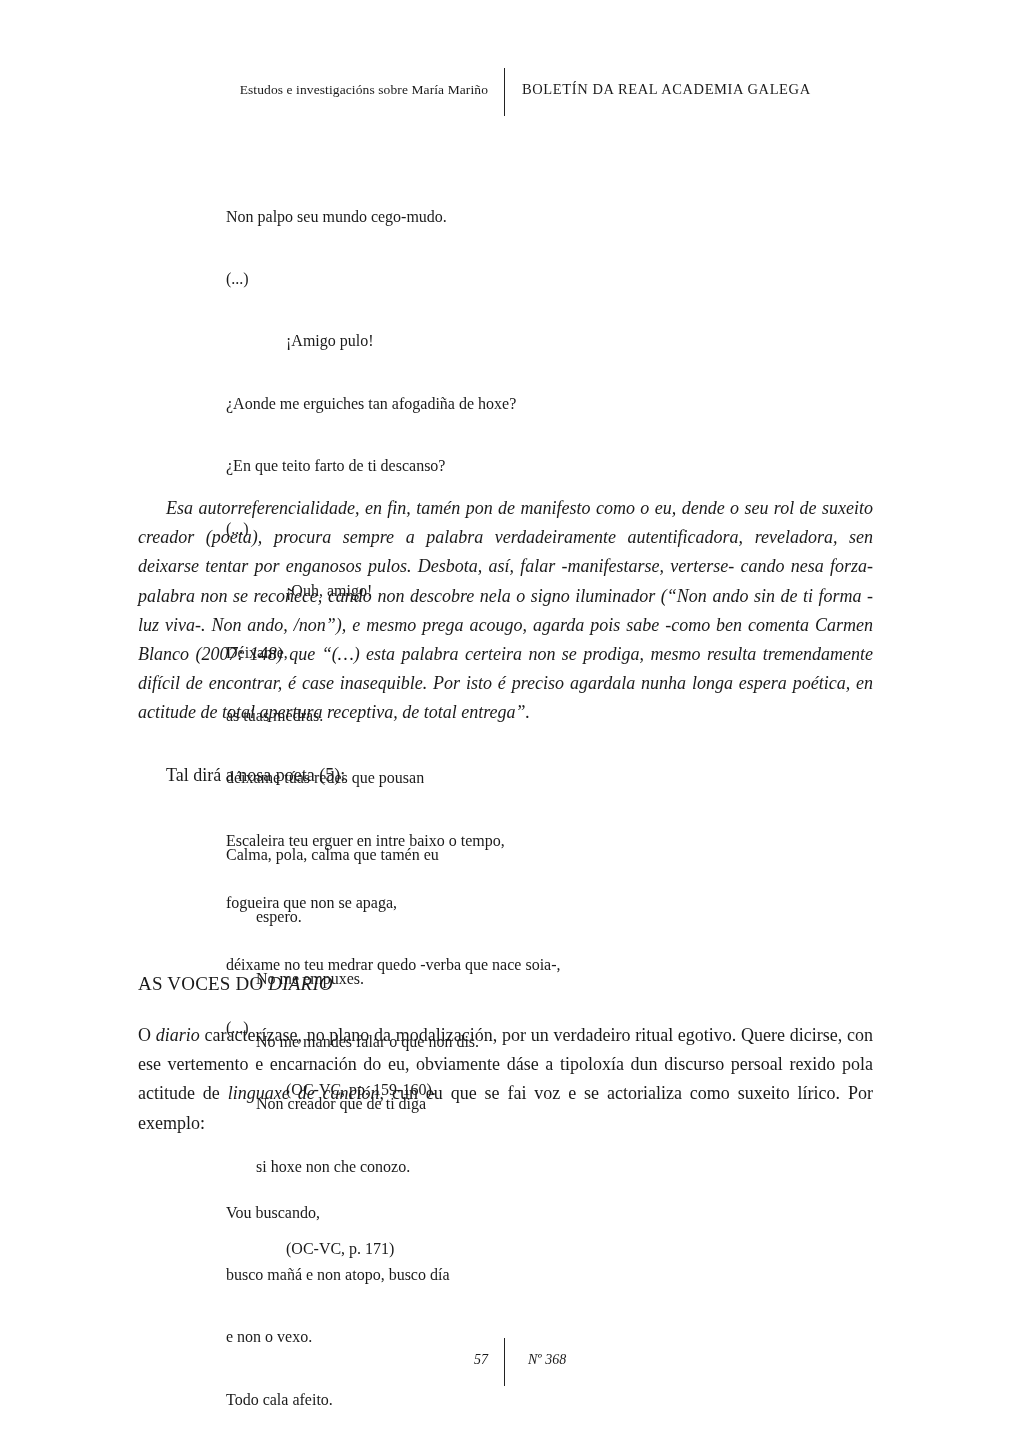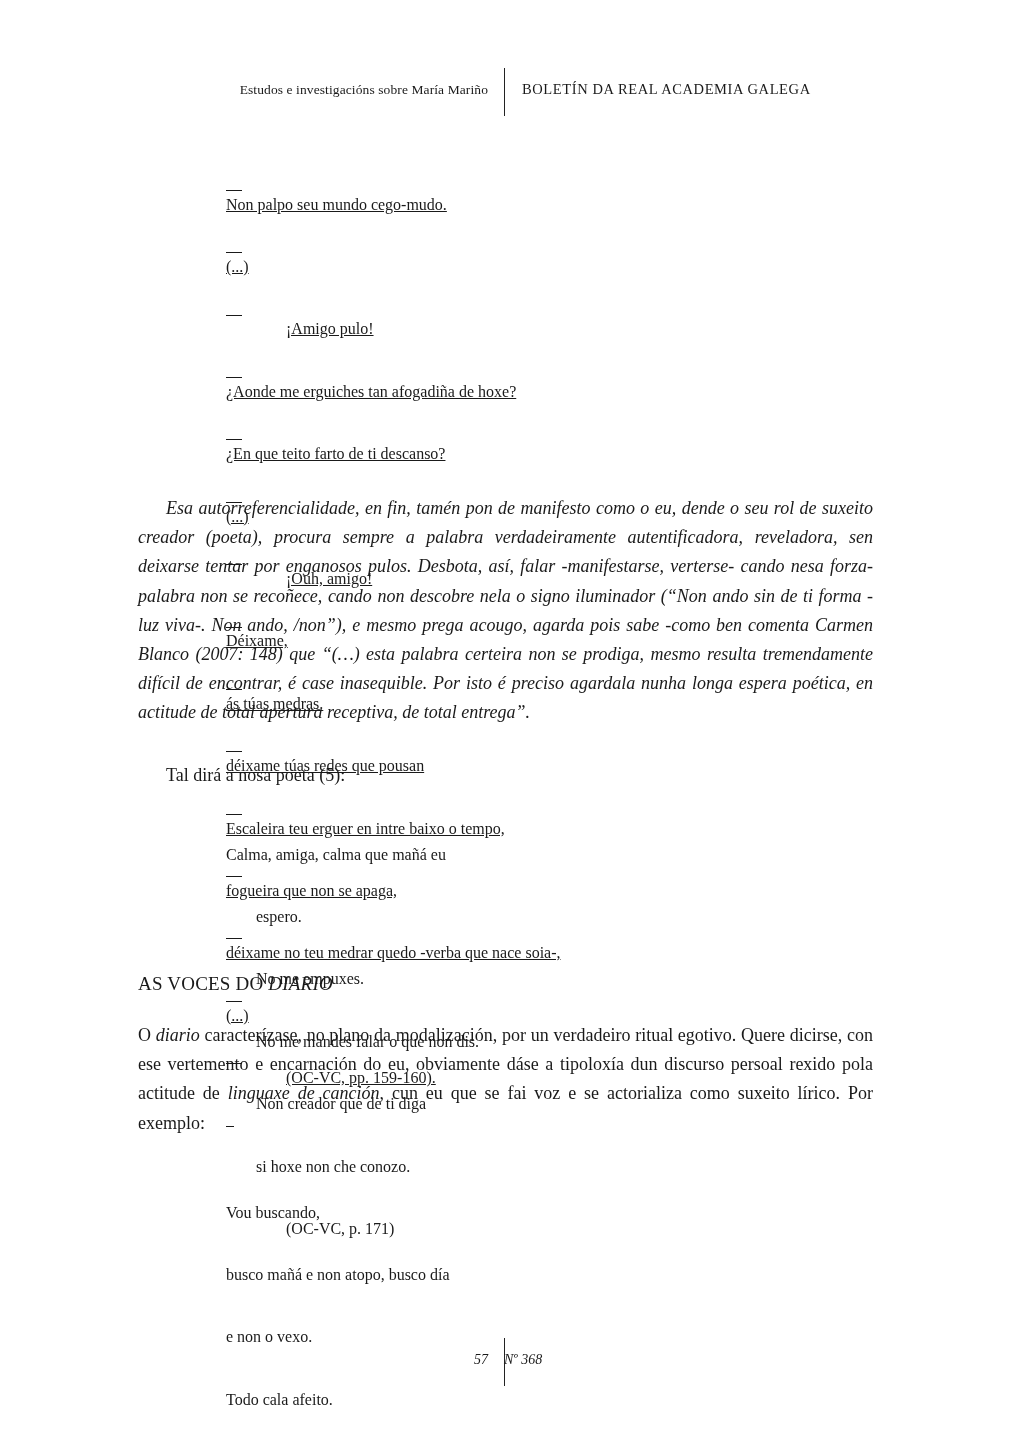--- a/index.html
+++ b/index.html
@@ -13,44 +13,44 @@
     .hdr { position: absolute; top: 68px; left: 0; width: 1010px; height: 48px; }
     .hdr-left { position: absolute; right: 522px; top: 14px; font-size: 13.5px; letter-spacing: 0.1px; white-space: nowrap; }
     .hdr-rule { position: absolute; left: 504px; top: 0; width: 1px; height: 48px; background: #222; }
     .hdr-right { position: absolute; left: 522px; top: 13px; font-size: 14.5px; letter-spacing: 0.6px; white-space: nowrap; }
 
     
     .poem { position: absolute; left: 226px; font-size: 16px; line-height: 20.8px; white-space: pre; }
     .poem .l { display: block; height: 20.8px; }
     .poem .ind1 { padding-left: 60px; }
     .poem .ind2 { padding-left: 30px; }
-    .poem .ind3 { padding-left: 60px; }
+    .poem .ind3 { padding-left: 60px; margin-top: 20px; }
 
-    #poem1 { top: 153px; text-decoration: underline; }
+    #poem1 { top: 165px; }
     #poem2 { top: 803px; }
     #poem3 { top: 1161px; }
 
     
     .prose { position: absolute; left: 138px; width: 735px; font-size: 18px; line-height: 29.2px; text-align: justify; }
     .prose p { margin: 0; }
     .prose .indent { text-indent: 28px; }
     #prose1 { top: 494px; font-style: italic; }
     #prose2 { top: 761px; }
     #prose3 { top: 1021px; }
 
     .heading { position: absolute; left: 138px; top: 973px; font-size: 19px; letter-spacing: 0.2px; }
     .heading em { font-style: italic; }
 
     em { font-style: italic; }
 
     
     .ftr { position: absolute; top: 1338px; left: 0; width: 1010px; height: 48px; font-style: italic; }
     .ftr-left { position: absolute; right: 522px; top: 14px; font-size: 14px; }
     .ftr-rule { position: absolute; left: 504px; top: 0; width: 1px; height: 48px; background: #222; }
-    .ftr-right { position: absolute; left: 504px; top: 14px; font-size: 14px; }
+    .ftr-right { position: absolute; left: 528px; top: 14px; font-size: 14px; }
   </style>
 </head>
 <body>
 
 <div class="page">
 
   <div class="hdr">
     <div class="hdr-left">Estudos e investigacións sobre María Mariño</div>
     <div class="hdr-rule"></div>
     <div class="hdr-right">BOLETÍN DA REAL ACADEMIA GALEGA</div>
@@ -76,21 +76,21 @@
 
   <div class="prose" id="prose1">
     <p class="indent">Esa autorreferencialidade, en fin, tamén pon de manifesto como o eu, dende o seu rol de suxeito creador (poeta), procura sempre a palabra verdadeiramente autentificadora, reveladora, sen deixarse tentar por enganosos pulos. Desbota, así, falar -manifestarse, verterse- cando nesa forza-palabra non se recoñece, cando non descobre nela o signo iluminador (“Non ando sin de ti forma -luz viva-. Non ando, /non”), e mesmo prega acougo, agarda pois sabe -como ben comenta Carmen Blanco (2007: 148) que “(…) esta palabra certeira non se prodiga, mesmo resulta tremendamente difícil de encontrar, é case inasequible. Por isto é preciso agardala nunha longa espera poética, en actitude de total apertura receptiva, de total entrega”.</p>
   </div>
 
   <div class="prose" id="prose2">
     <p class="indent">Tal dirá a nosa poeta (5):</p>
   </div>
 
   <div class="poem" id="poem2">
-    <span class="l">Calma, amiga, calma que mañá eu</span>
+    <span class="l">Calma, pola, calma que tamén eu</span>
     <span class="l ind2">espero.</span>
     <span class="l ind2">No me empuxes.</span>
     <span class="l ind2">No me mandes falar o que non dis.</span>
     <span class="l ind2">Non creador que de ti diga</span>
     <span class="l ind2">si hoxe non che conozo.</span>
     <span class="l ind3">(OC-VC, p. 171)</span>
   </div>
 
   <div class="heading"><span>AS VOCES DO </span><em>DIARIO</em></div>
 

